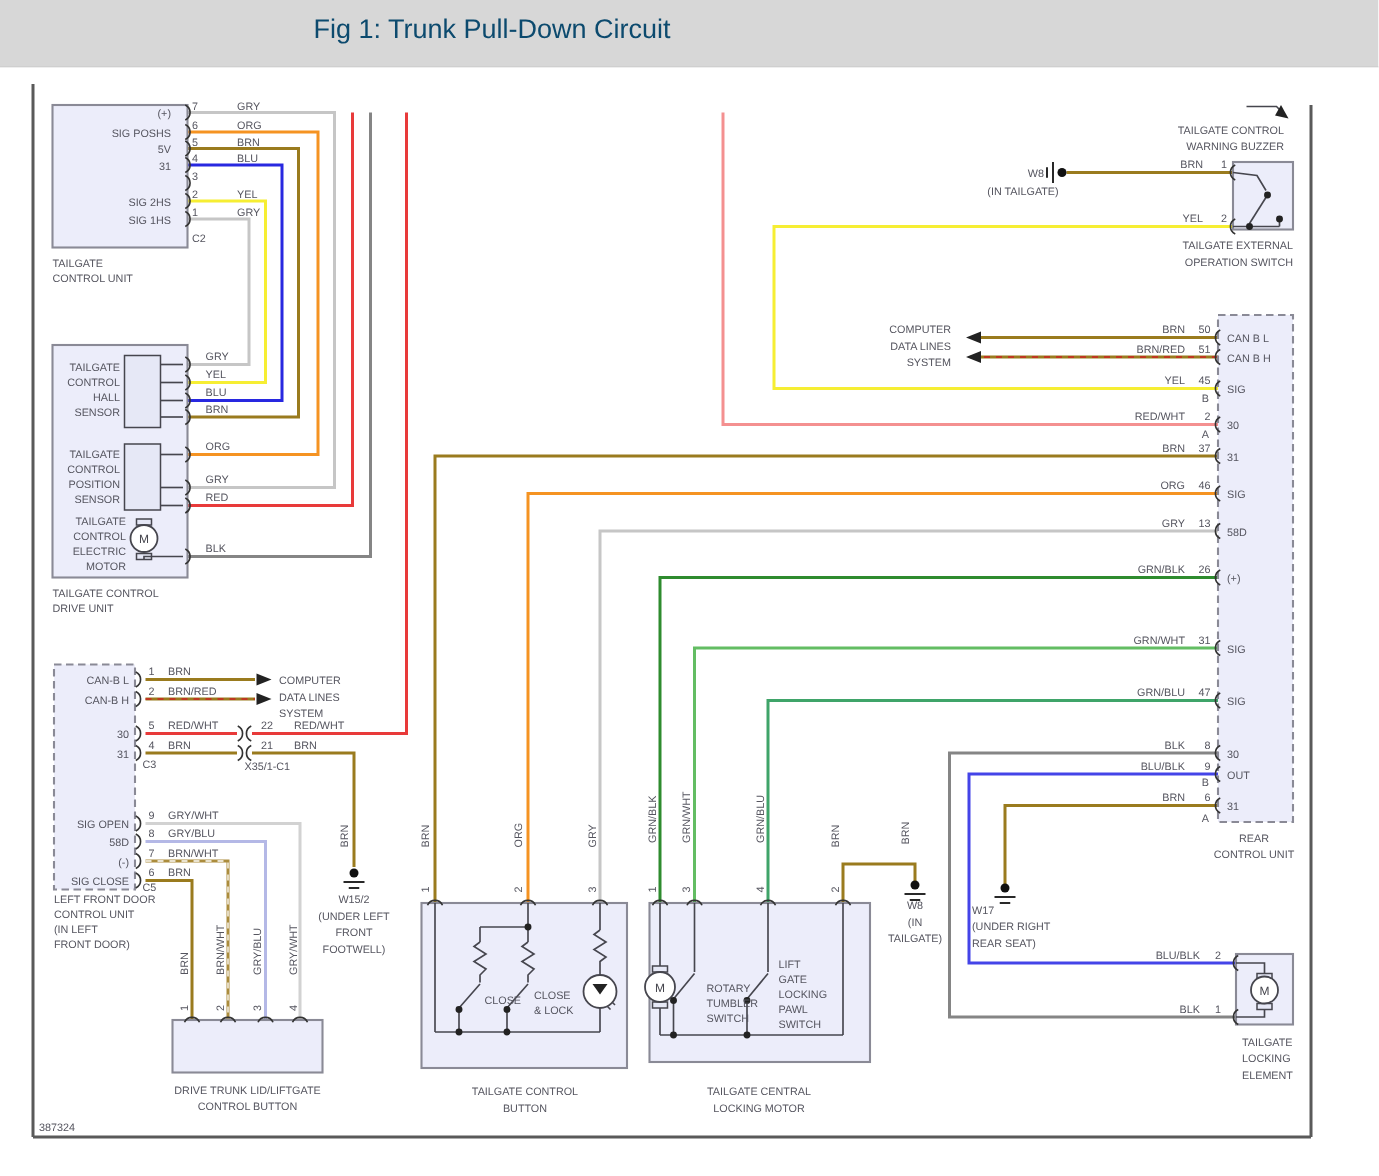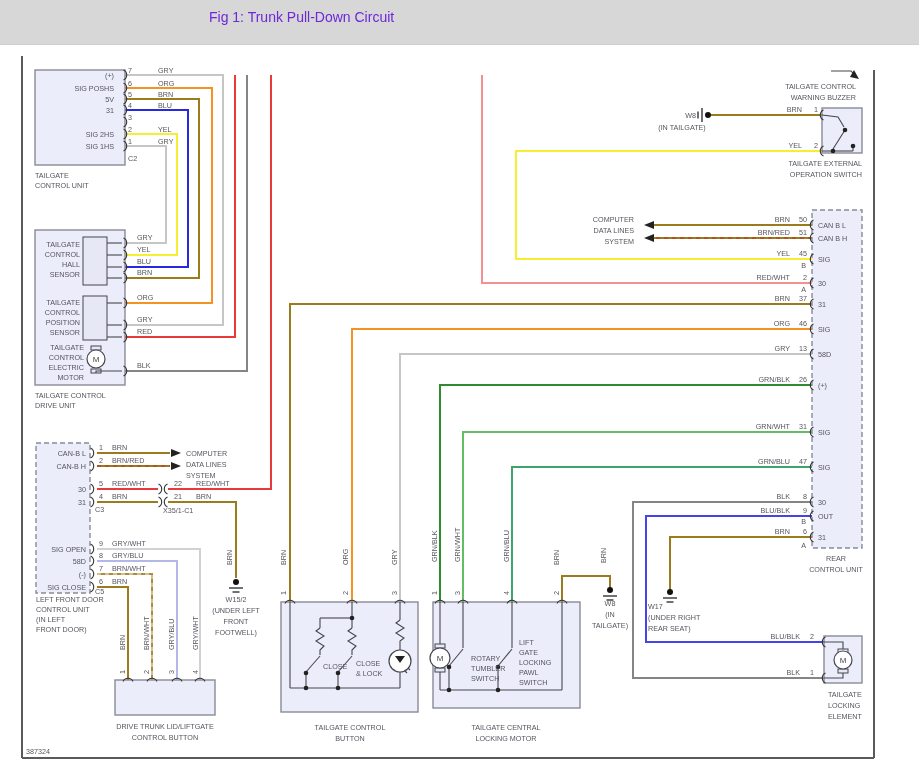--- a/index.html
+++ b/index.html
@@ -1,18 +1,18 @@
 <!DOCTYPE html>
 <html><head>
 <meta charset="utf-8">
 <style>
   html,body{margin:0;padding:0;background:#fff;}
   body{width:919px;height:784px;position:relative;font-family:"Liberation Sans",sans-serif;}
   .titlebar{position:absolute;left:0;top:0;width:919px;height:45px;background:#d7d7d7;border-bottom:1px solid #cfcfcf;box-sizing:border-box;}
-  .titlebar span{position:absolute;left:209px;top:9px;font-size:14px;color:#6d28d9;letter-spacing:0px;}
+  .titlebar span{position:absolute;left:209px;top:9px;font-size:18px;color:#0c4a6e;letter-spacing:0px;}
   .canvas{position:absolute;left:0;top:45px;width:919px;height:739px;background:#ffffff;}
   svg{display:block;}
   text{font-family:"Liberation Sans","DejaVu Sans",sans-serif;}
 </style>
 </head>
 <body>
 
 <div class="titlebar">
   <span>Fig 1: Trunk Pull-Down Circuit</span>
 </div>

